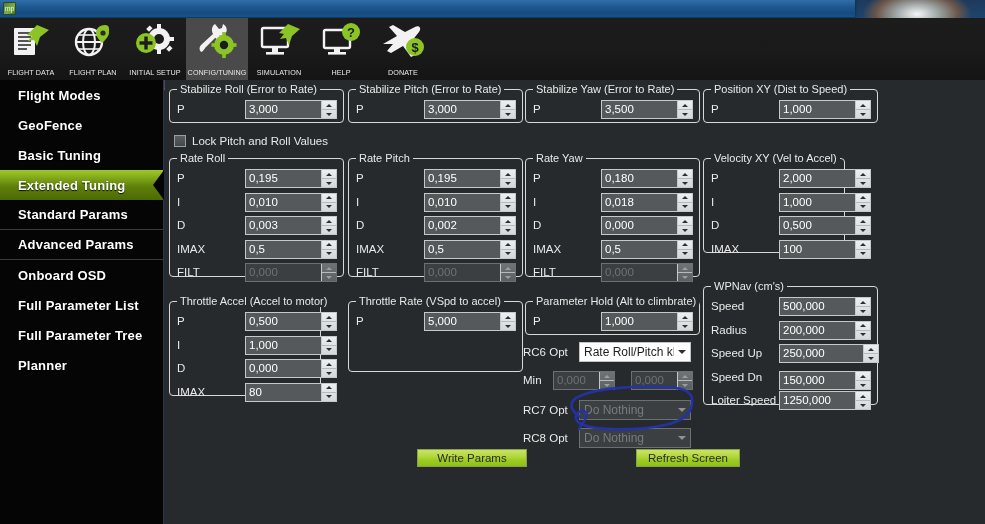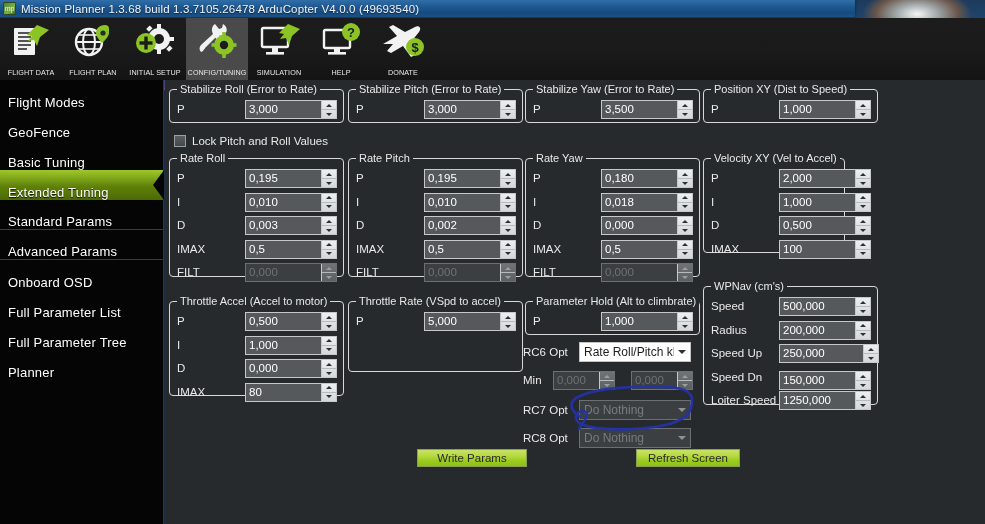--- a/index.html
+++ b/index.html
@@ -64,22 +64,22 @@
     letter-spacing:.1px; font-family:"Liberation Sans", sans-serif;
   }
 
   
   #sidebar {
     position:absolute; left:0; top:80px; width:164px; height:444px;
     background:#050505;
     border-right:1px solid #343434;
   }
   .side-item {
-    position:relative; height:30px; display:flex; align-items:flex-end;
-    padding-left:8px; color:#ffffff; font-size:13px; font-weight:normal;
+    position:relative; height:30px; display:flex; align-items:center;
+    padding-left:18px; color:#ffffff; font-size:13px; font-weight:bold;
     letter-spacing:.2px; cursor:default;
     font-family:"Liberation Sans", sans-serif;
     text-shadow:0 1px 1px rgba(0,0,0,.9);
   }
   .side-item.sep { border-bottom:1px solid #3c3c3c; }
   .side-item.active {
     background:linear-gradient(180deg,#9dc72c 0%, #86ae1d 22%, #5f8009 55%, #4b6a05 100%);
     color:#ffffff;
   }
   .side-item.active::after {
@@ -205,21 +205,20 @@
 </style>
 </head>
 <body>
 
 <div id="desktop">
   <div class="hline"></div>
 </div>
 
 <div id="titlebar">
   <div id="title-icon">mp</div>
-  <div id="title-text">Mission Planner 1.3.68 build 1.3.7105.26478 ArduCopter V4.0.0 (49693540)</div>
 </div>
 
 <div id="toolbar">
     <div class="tbtn">
       <span class="ico"><svg viewBox="0 0 48 40">
           <rect x="7" y="6" width="21" height="27" rx="1" fill="#f2f2f2"></rect>
      <g stroke="#2b2b2b" stroke-width="1.6">
             <line x1="11" y1="11" x2="24" y2="11"></line>
             <line x1="11" y1="15" x2="24" y2="15"></line>
      <line x1="11" y1="19" x2="24" y2="19"></line>
@@ -659,21 +658,21 @@
               <div class="b up">
                 <i class="ar"></i>
               </div>
               <div class="b dn">
                 <i class="ar"></i>
               </div>
             </div>
           </div>
         </div>
       </div>
-      <div class="gb" style="left: 4px; top: 215px; width: 175px; height: 101px;">
+      <div class="gb" style="left: 4px; top: 215px; width: 152px; height: 101px;">
         <div class="gbframe"></div>
         <div class="gbtitle">Throttle Accel (Accel to motor)</div>
         <div class="gbbody">
           <div class="plabel" style="position: absolute; left: 8px; top: 20px;">P</div>
           <div class="nud" style="left: 76px; top: 17px; width: 92px;">
             <div class="val">0,500</div>
             <div class="btns">
               <div class="b up">
                 <i class="ar"></i>
               </div>

